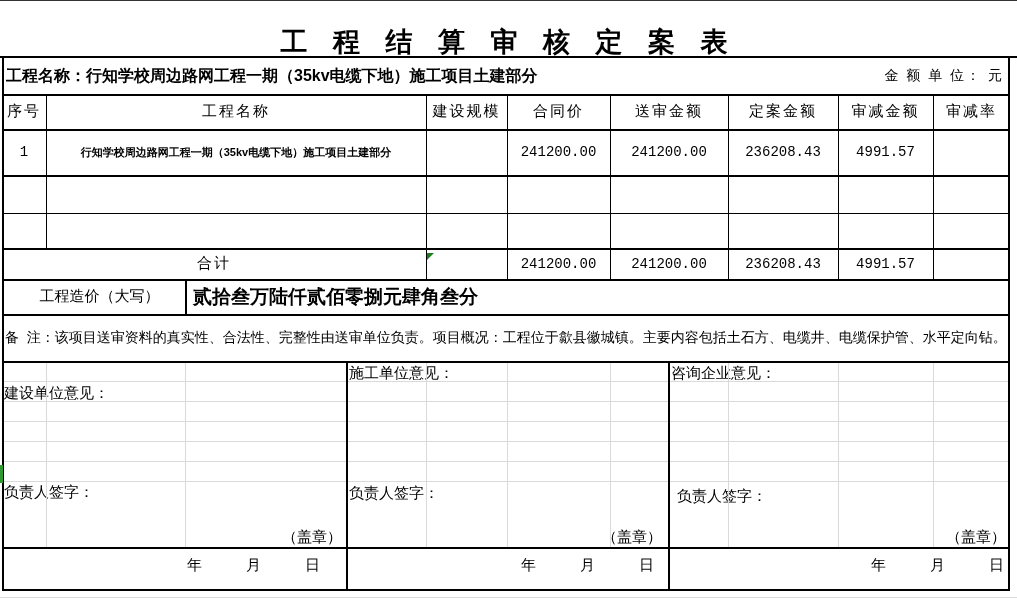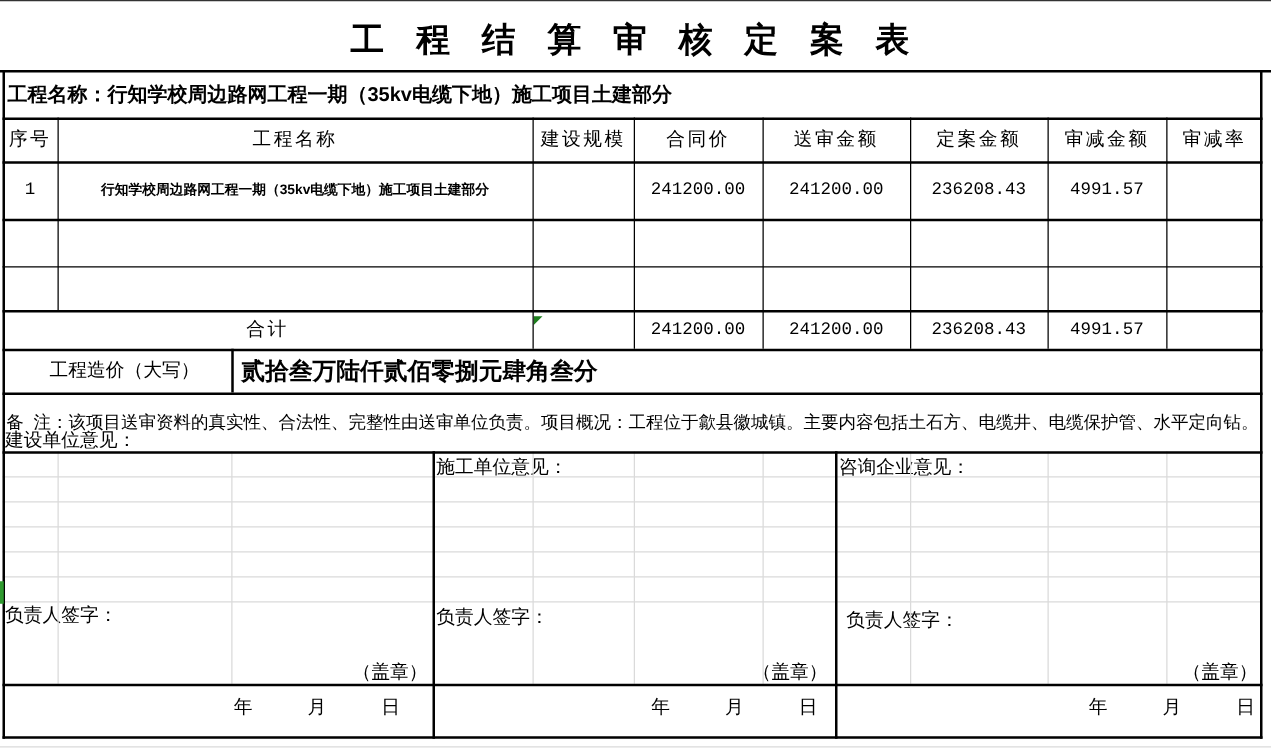--- a/index.html
+++ b/index.html
@@ -13,34 +13,35 @@
   .vl{position:absolute;background:#000;width:2px;}
   .vl.thin{width:1px;}
   .gh{position:absolute;background:#dadada;height:1px;}
   .gv{position:absolute;background:#dadada;width:1px;}
   .cell{position:absolute;display:flex;align-items:center;justify-content:center;text-align:center;box-sizing:border-box;}
   .left{justify-content:flex-start;text-align:left;}
   .right{justify-content:flex-end;text-align:right;}
   .b{font-weight:bold;}
   .num{font-family:"Liberation Mono","DejaVu Sans Mono",monospace;font-size:14px;}
   .hdr{font-size:15px;letter-spacing:2px;}
-  .title{font-size:27px;font-weight:bold;letter-spacing:9px;}
+  .title{font-size:27px;font-weight:bold;letter-spacing:9px;margin-top:10px;}
   .lbl{font-size:15px;}
   .tri{position:absolute;width:0;height:0;border-top:7px solid #1e7e1e;border-right:7px solid transparent;}
   .greenbar{position:absolute;background:#2f9a2f;}
   .datebox{position:absolute;display:flex;align-items:center;justify-content:flex-end;gap:44px;font-size:15px;box-sizing:border-box;}
 </style>
 </head>
 <body>
 
 <div class="sheet">
 
   <div class="cell title" style="left:0;top:10px;width:1017px;height:44px;">工 程 结 算 审 核 定 案 表</div>
 
   <div class="cell left b" style="left:6px;top:60px;width:790px;height:32px;font-size:16px;">工程名称：行知学校周边路网工程一期（35kv电缆下地）施工项目土建部分</div>
+  <div class="cell right" style="left:790px;top:61px;width:214px;height:30px;font-size:14px;letter-spacing:2px;">金 额 单 位： 元</div>
 
   <div class="cell hdr" style="left:2px;top:94px;width:44px;height:35px;">序号</div>
   <div class="cell hdr" style="left:46px;top:94px;width:380px;height:35px;">工程名称</div>
   <div class="cell hdr" style="left:426px;top:94px;width:81px;height:35px;">建设规模</div>
   <div class="cell hdr" style="left:507px;top:94px;width:103px;height:35px;">合同价</div>
   <div class="cell hdr" style="left:610px;top:94px;width:118px;height:35px;">送审金额</div>
   <div class="cell hdr" style="left:728px;top:94px;width:110px;height:35px;">定案金额</div>
   <div class="cell hdr" style="left:838px;top:94px;width:95px;height:35px;">审减金额</div>
   <div class="cell hdr" style="left:933px;top:94px;width:77px;height:35px;">审减率</div>
 
@@ -60,21 +61,21 @@
   <div class="cell num" style="left:610px;top:248px;width:118px;height:31px;">241200.00</div>
   <div class="cell num" style="left:728px;top:248px;width:110px;height:31px;">236208.43</div>
   <div class="cell num" style="left:838px;top:248px;width:95px;height:31px;">4991.57</div>
   <div class="tri" style="left:427px;top:253px;"></div>
 
   <div class="cell lbl" style="left:2px;top:279px;width:183px;height:35px;padding-left:12px;">工程造价（大写）</div>
   <div class="cell left b" style="left:193px;top:279px;width:810px;height:35px;font-size:19px;">贰拾叁万陆仟贰佰零捌元肆角叁分</div>
 
   <div class="cell left" style="left:5px;top:314px;width:1003px;height:47px;font-size:14px;white-space:pre;">备  注：该项目送审资料的真实性、合法性、完整性由送审单位负责。项目概况：工程位于歙县徽城镇。主要内容包括土石方、电缆井、电缆保护管、水平定向钻。</div>
 
-  <div class="cell left lbl" style="left:4px;top:342px;width:200px;height:20px;text-align:right;">建设单位意见：</div>
+  <div class="cell left lbl" style="left:4px;top:383px;width:200px;height:20px;text-align:right;">建设单位意见：</div>
   <div class="cell left lbl" style="left:349px;top:363px;width:200px;height:20px;">施工单位意见：</div>
   <div class="cell left lbl" style="left:671px;top:363px;width:200px;height:20px;">咨询企业意见：</div>
 
   <div class="cell" style="left:2px;top:383px;width:342px;height:98px;"></div>
   <div class="cell" style="left:348px;top:383px;width:318px;height:98px;"></div>
   <div class="cell" style="left:670px;top:383px;width:336px;height:98px;"></div>
 
   <div class="cell left lbl" style="left:4px;top:482px;width:180px;height:20px;">负责人签字：</div>
   <div class="cell left lbl" style="left:349px;top:483px;width:180px;height:20px;">负责人签字：</div>
   <div class="cell left lbl" style="left:677px;top:486px;width:180px;height:20px;">负责人签字：</div>

